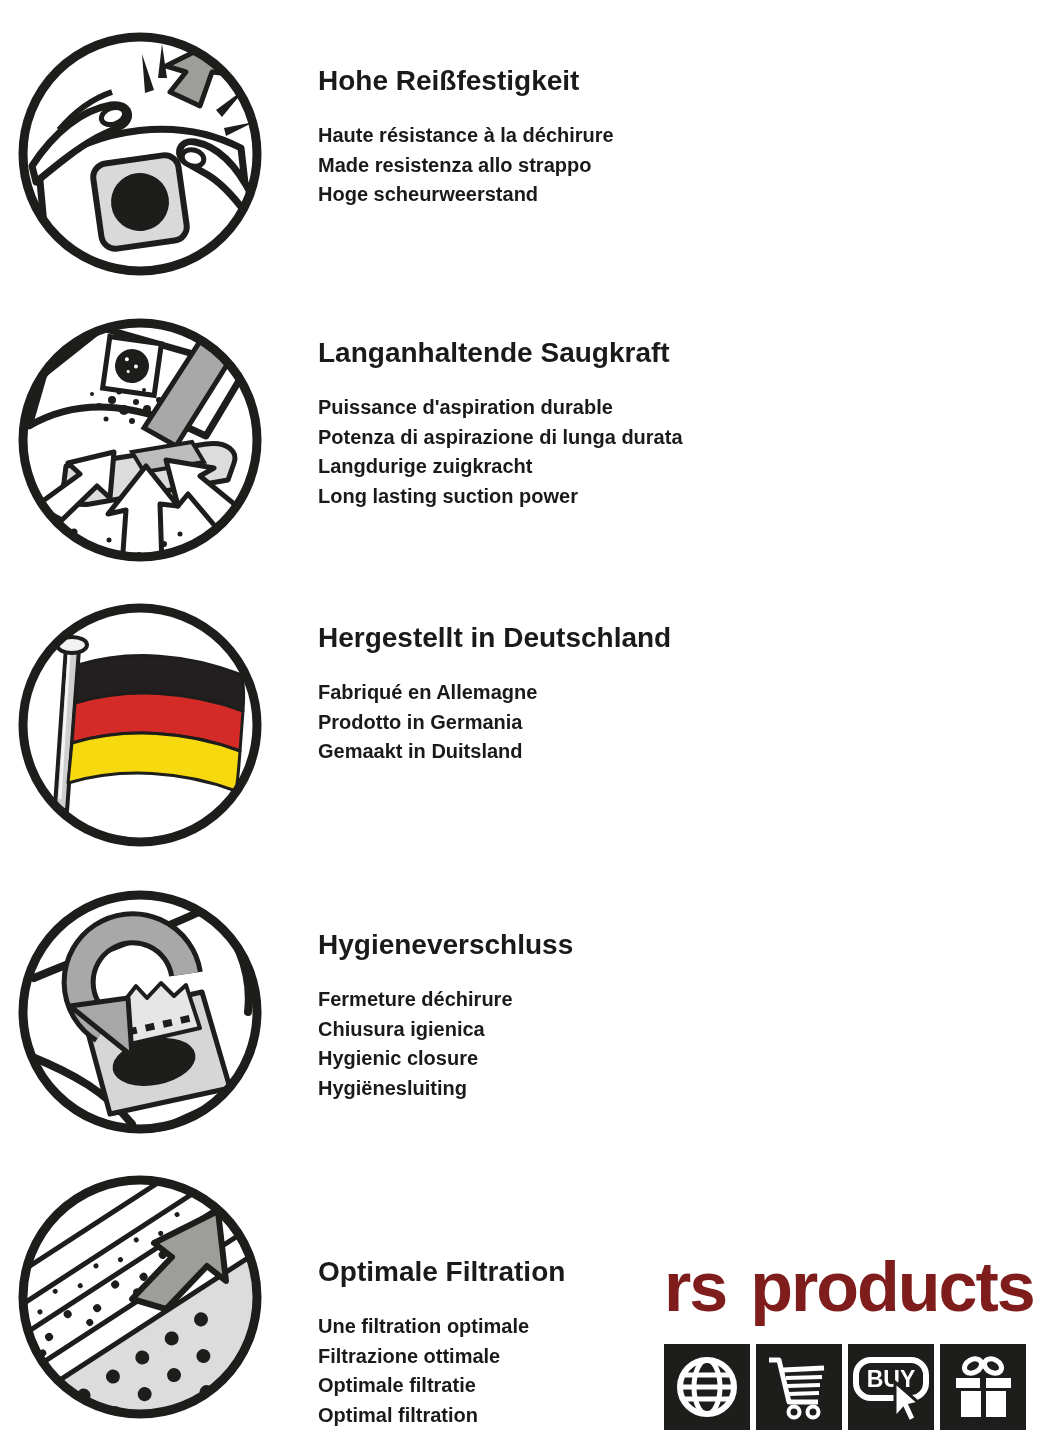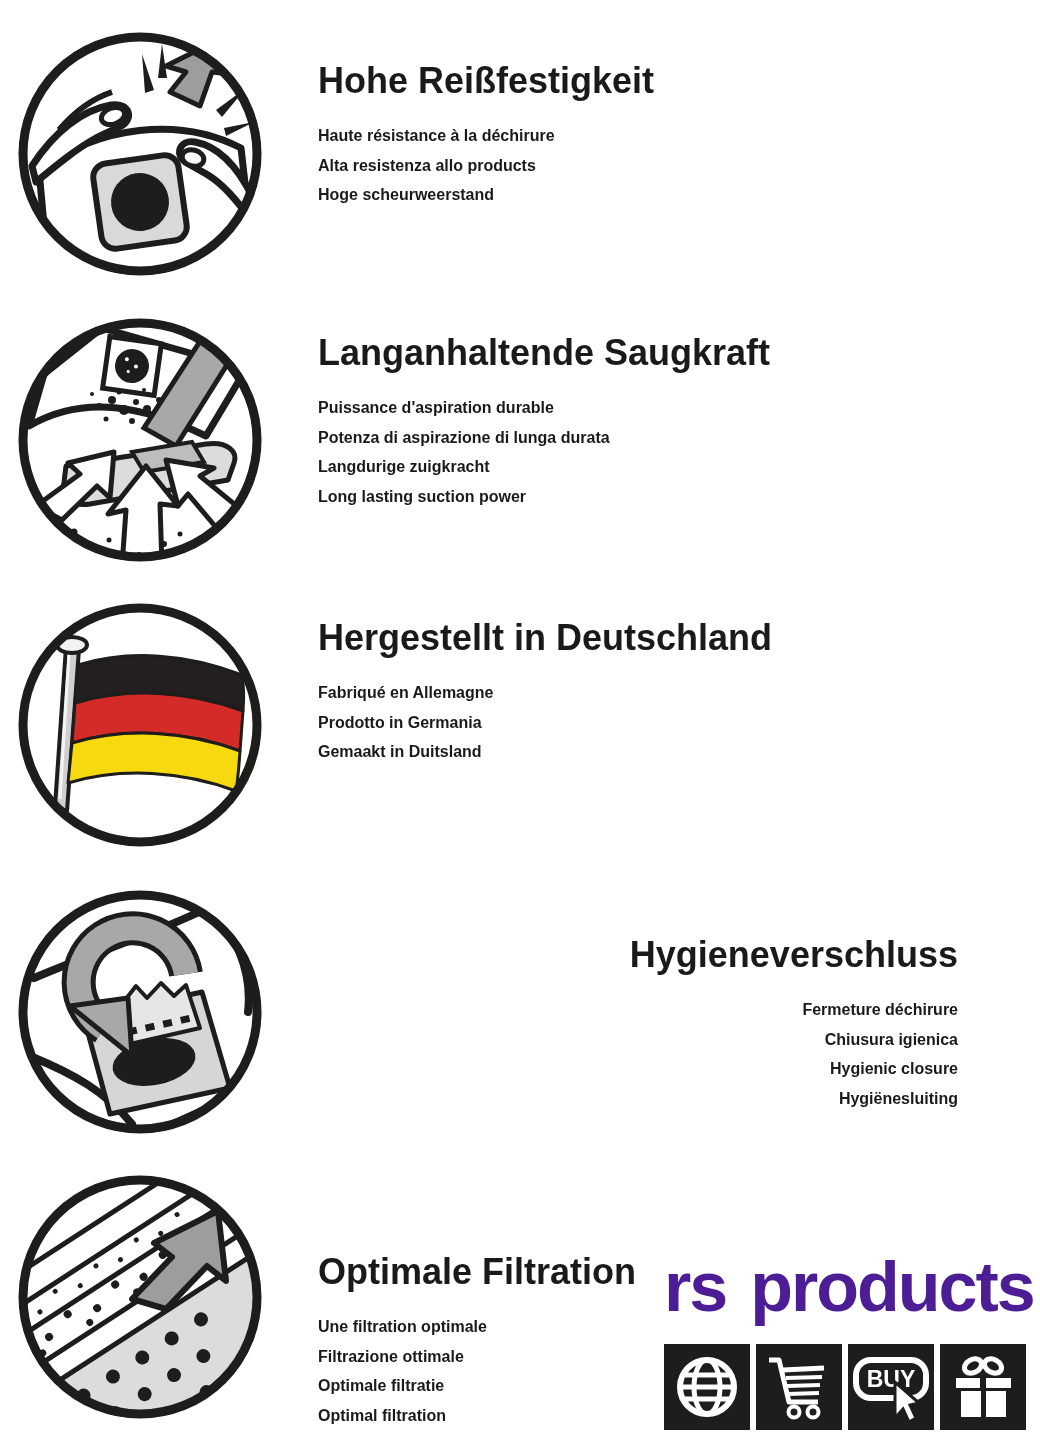--- a/index.html
+++ b/index.html
@@ -9,29 +9,29 @@
   .feature-row:nth-of-type(1){top:28px;}
   .feature-row:nth-of-type(2){top:314px;}
   .feature-row:nth-of-type(3){top:599px;}
   .feature-row:nth-of-type(4){top:886px;}
   .feature-row:nth-of-type(5){top:1171px;}
   .circle-icon{position:absolute;left:0;top:0;width:252px;height:252px;}
   .circle-icon svg{display:block;width:252px;height:252px;}
   .feature-text{position:absolute;left:304px;top:36px;width:640px;}
   .feature-row:nth-of-type(2) .feature-text,
   .feature-row:nth-of-type(3) .feature-text{top:22px;}
-  .feature-row:nth-of-type(4) .feature-text{top:52px;text-align:right;}
+  .feature-row:nth-of-type(4) .feature-text{top:42px;}
   .feature-row:nth-of-type(5) .feature-text{top:40px;margin-top:44px;}
-  .feature-heading{margin:0;font-size:36px;line-height:34px;font-weight:700;}
+  .feature-heading{margin:0;font-size:28px;line-height:34px;font-weight:700;}
   .translations{margin-top:23px;}
-  .translations p{margin:0;font-size:16px;line-height:29.5px;font-weight:700;}
+  .translations p{margin:0;font-size:20px;line-height:29.5px;font-weight:700;}
   .brand{position:absolute;left:664px;top:1240px;width:368px;}
   .brand-logo{display:flex;align-items:flex-end;height:86px;
               font-size:70px;font-weight:700;letter-spacing:-2px;line-height:1.08;}
-  .brand-logo .word{color:#4c1d95;}
+  .brand-logo .word{color:#7f1d1d;}
   .logo-bar{width:8px;height:74px;background:#1d1d1b;margin:0 12px 3px 12px;}
   .brand-icons{display:flex;gap:6px;margin-top:18px;}
   .brand-icons .tile{width:86px;height:86px;border-radius:11px;}
   .brand-icons svg{display:block;width:86px;height:86px;}
 </style>
 </head>
 <body>
 
 <div class="page">
 
@@ -55,21 +55,21 @@
         <polygon points="232,60 202,82 208,89" fill="#1d1d1b"></polygon>
         <polygon points="240,94 210,100 212,108" fill="#1d1d1b"></polygon>
         <circle cx="126" cy="126" r="161" fill="none" stroke="#fff" stroke-width="80"></circle>
         <circle cx="126" cy="126" r="117" fill="none" stroke="#1d1d1b" stroke-width="9"></circle>
       </svg>
     </div>
     <div class="feature-text">
       <h2 class="feature-heading">Hohe Reißfestigkeit</h2>
       <div class="translations">
         <p>Haute résistance à la déchirure</p>
-        <p>Alta resistenza allo products</p>
+        <p>Made resistenza allo strappo</p>
         <p>Hoge scheurweerstand</p>
       </div>
     </div>
   </section>
 
   <section class="feature-row">
     <div class="circle-icon">
       <svg viewBox="0 0 252 252">
         <path d="M15,112 C70,80 130,92 192,122 L232,55 L88,14 L30,60 Z" fill="#fff" stroke="#1d1d1b" stroke-width="7" stroke-linejoin="round"></path>
         <g transform="rotate(8 118 52)">

